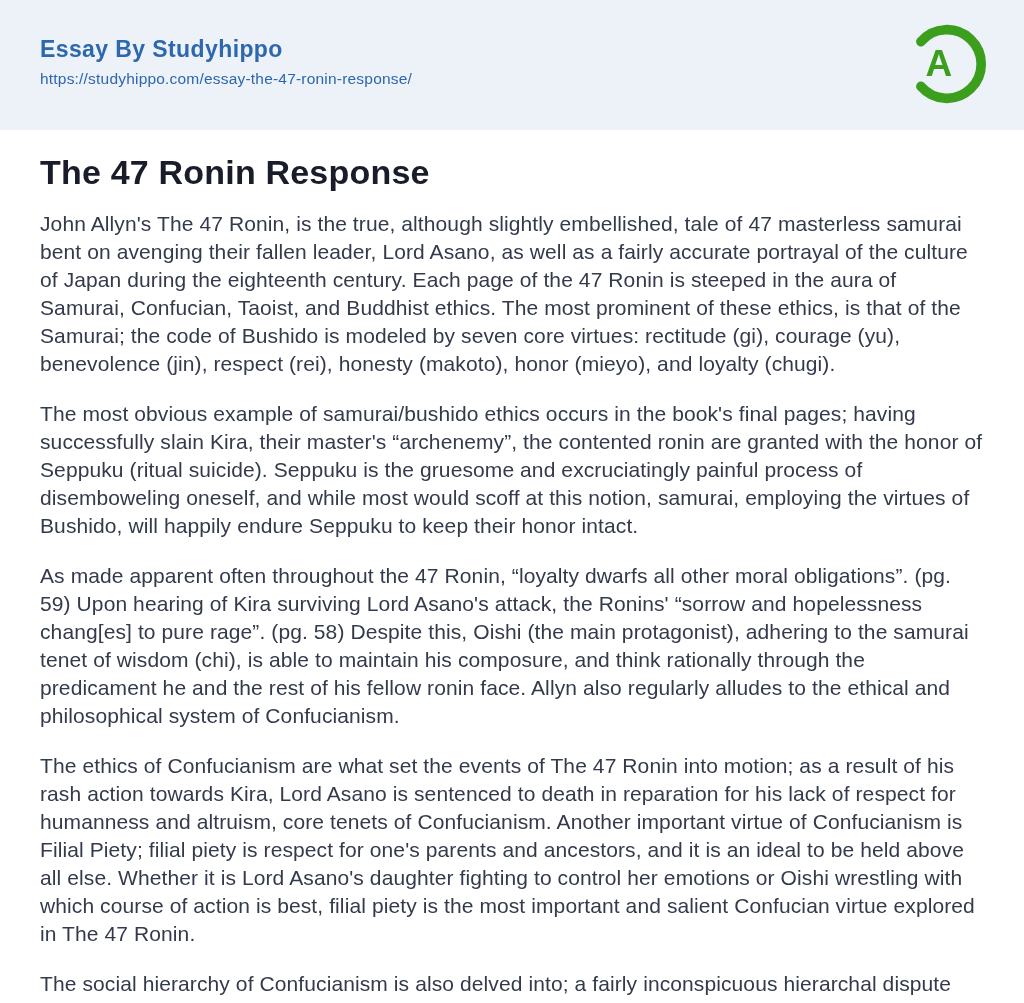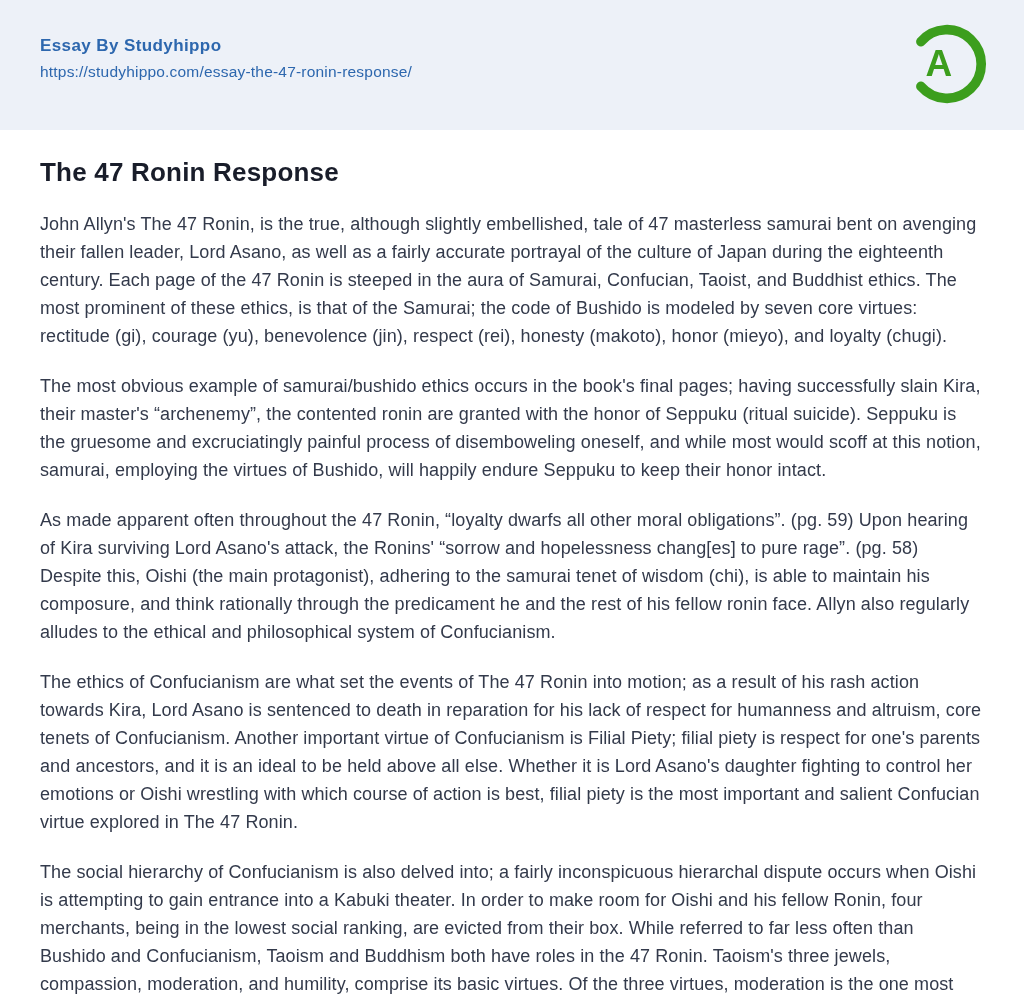--- a/index.html
+++ b/index.html
@@ -12,21 +12,21 @@
     overflow: hidden;
   }
   .page-header {
     position: relative;
     width: 100%;
     height: 130px;
     background: #edf1f8;
     padding: 36px 34px 0 40px;
   }
   .site-title {
-    font-size: 17px;
+    font-size: 23px;
     font-weight: bold;
     letter-spacing: 0.4px;
     color: #2d67ae;
   }
   .essay-url {
     display: block;
     margin-top: 7px;
     font-size: 15.5px;
     letter-spacing: 0.2px;
     color: #2d67ae;
@@ -38,29 +38,29 @@
     right: 34px;
     width: 88px;
     height: 88px;
   }
   .logo svg { display: block; width: 100%; height: 100%; }
   .content {
     padding: 0 40px;
   }
   .essay-title {
     margin: 20px 0 0 0;
-    font-size: 26px;
+    font-size: 34px;
     line-height: 44px;
     font-weight: bold;
     letter-spacing: 0.2px;
     color: #191d2a;
   }
   .essay-body p {
     margin: 22px 0 0 0;
-    font-size: 18px;
+    font-size: 21px;
     line-height: 28px;
     letter-spacing: 0.1px;
     color: #333a4b;
   }
   .essay-body p:first-child { margin-top: 16px; }
 </style>
 </head>
 <body>
 
 <header class="page-header">

